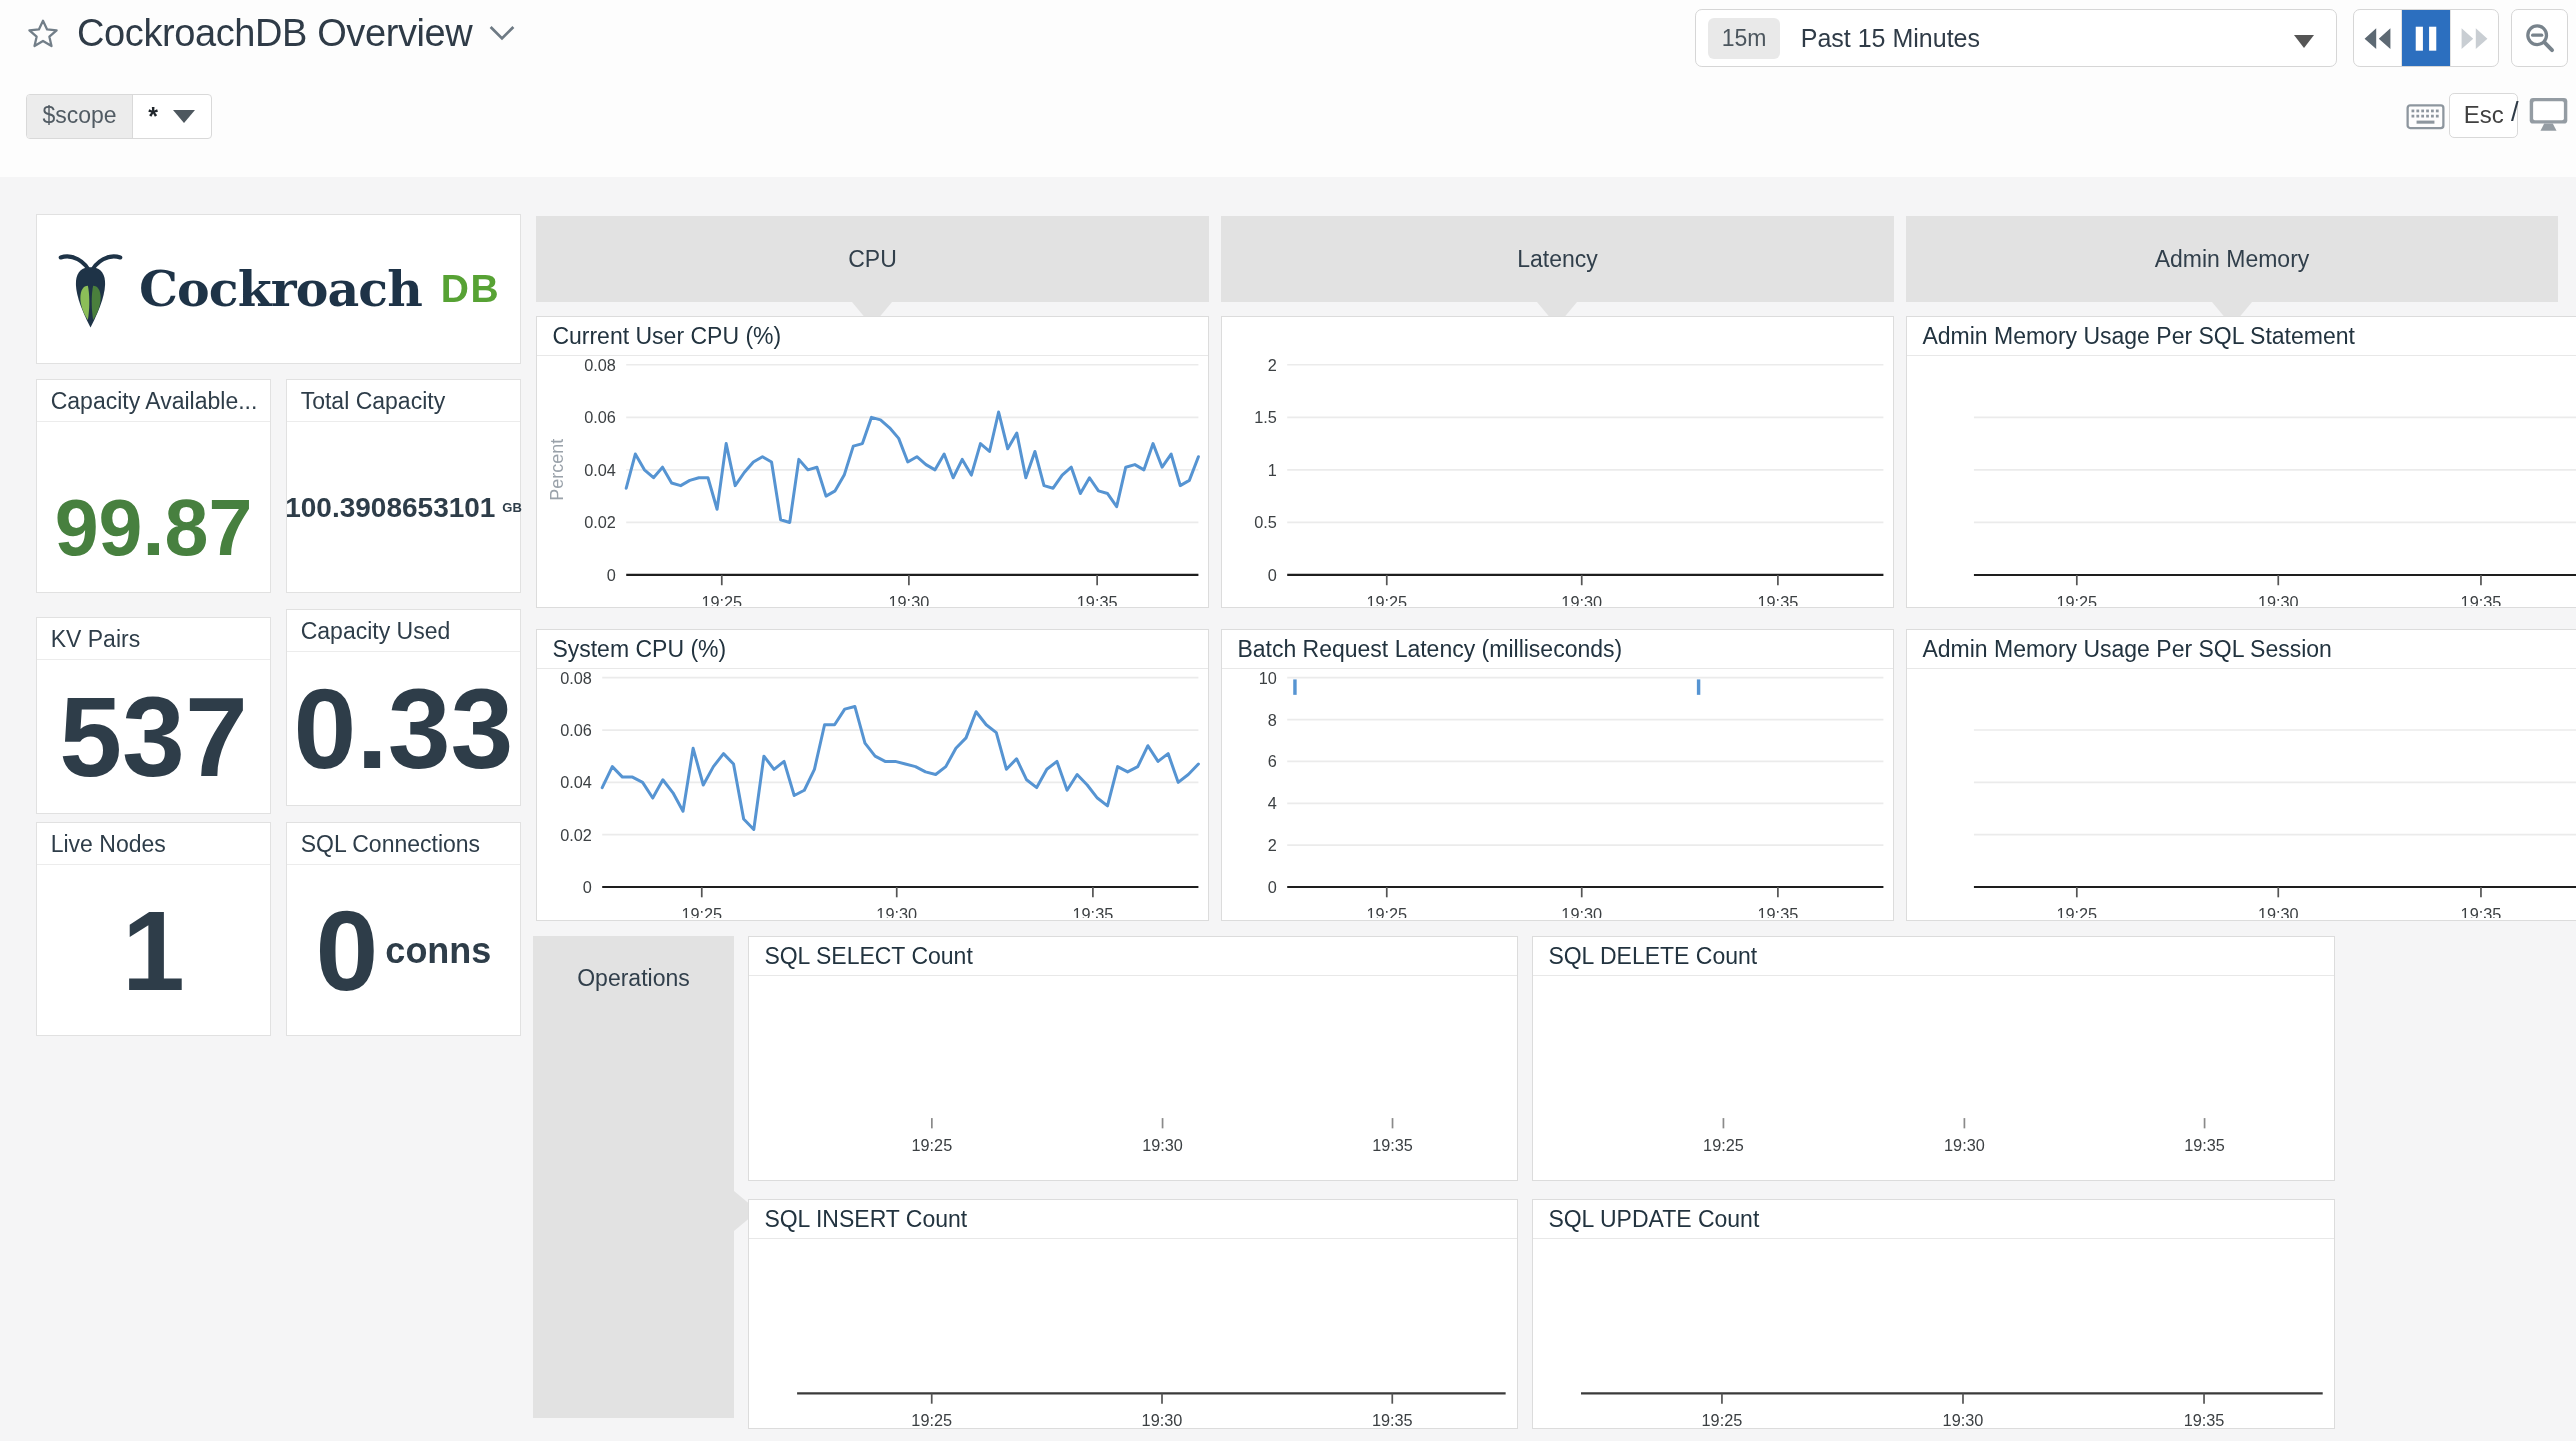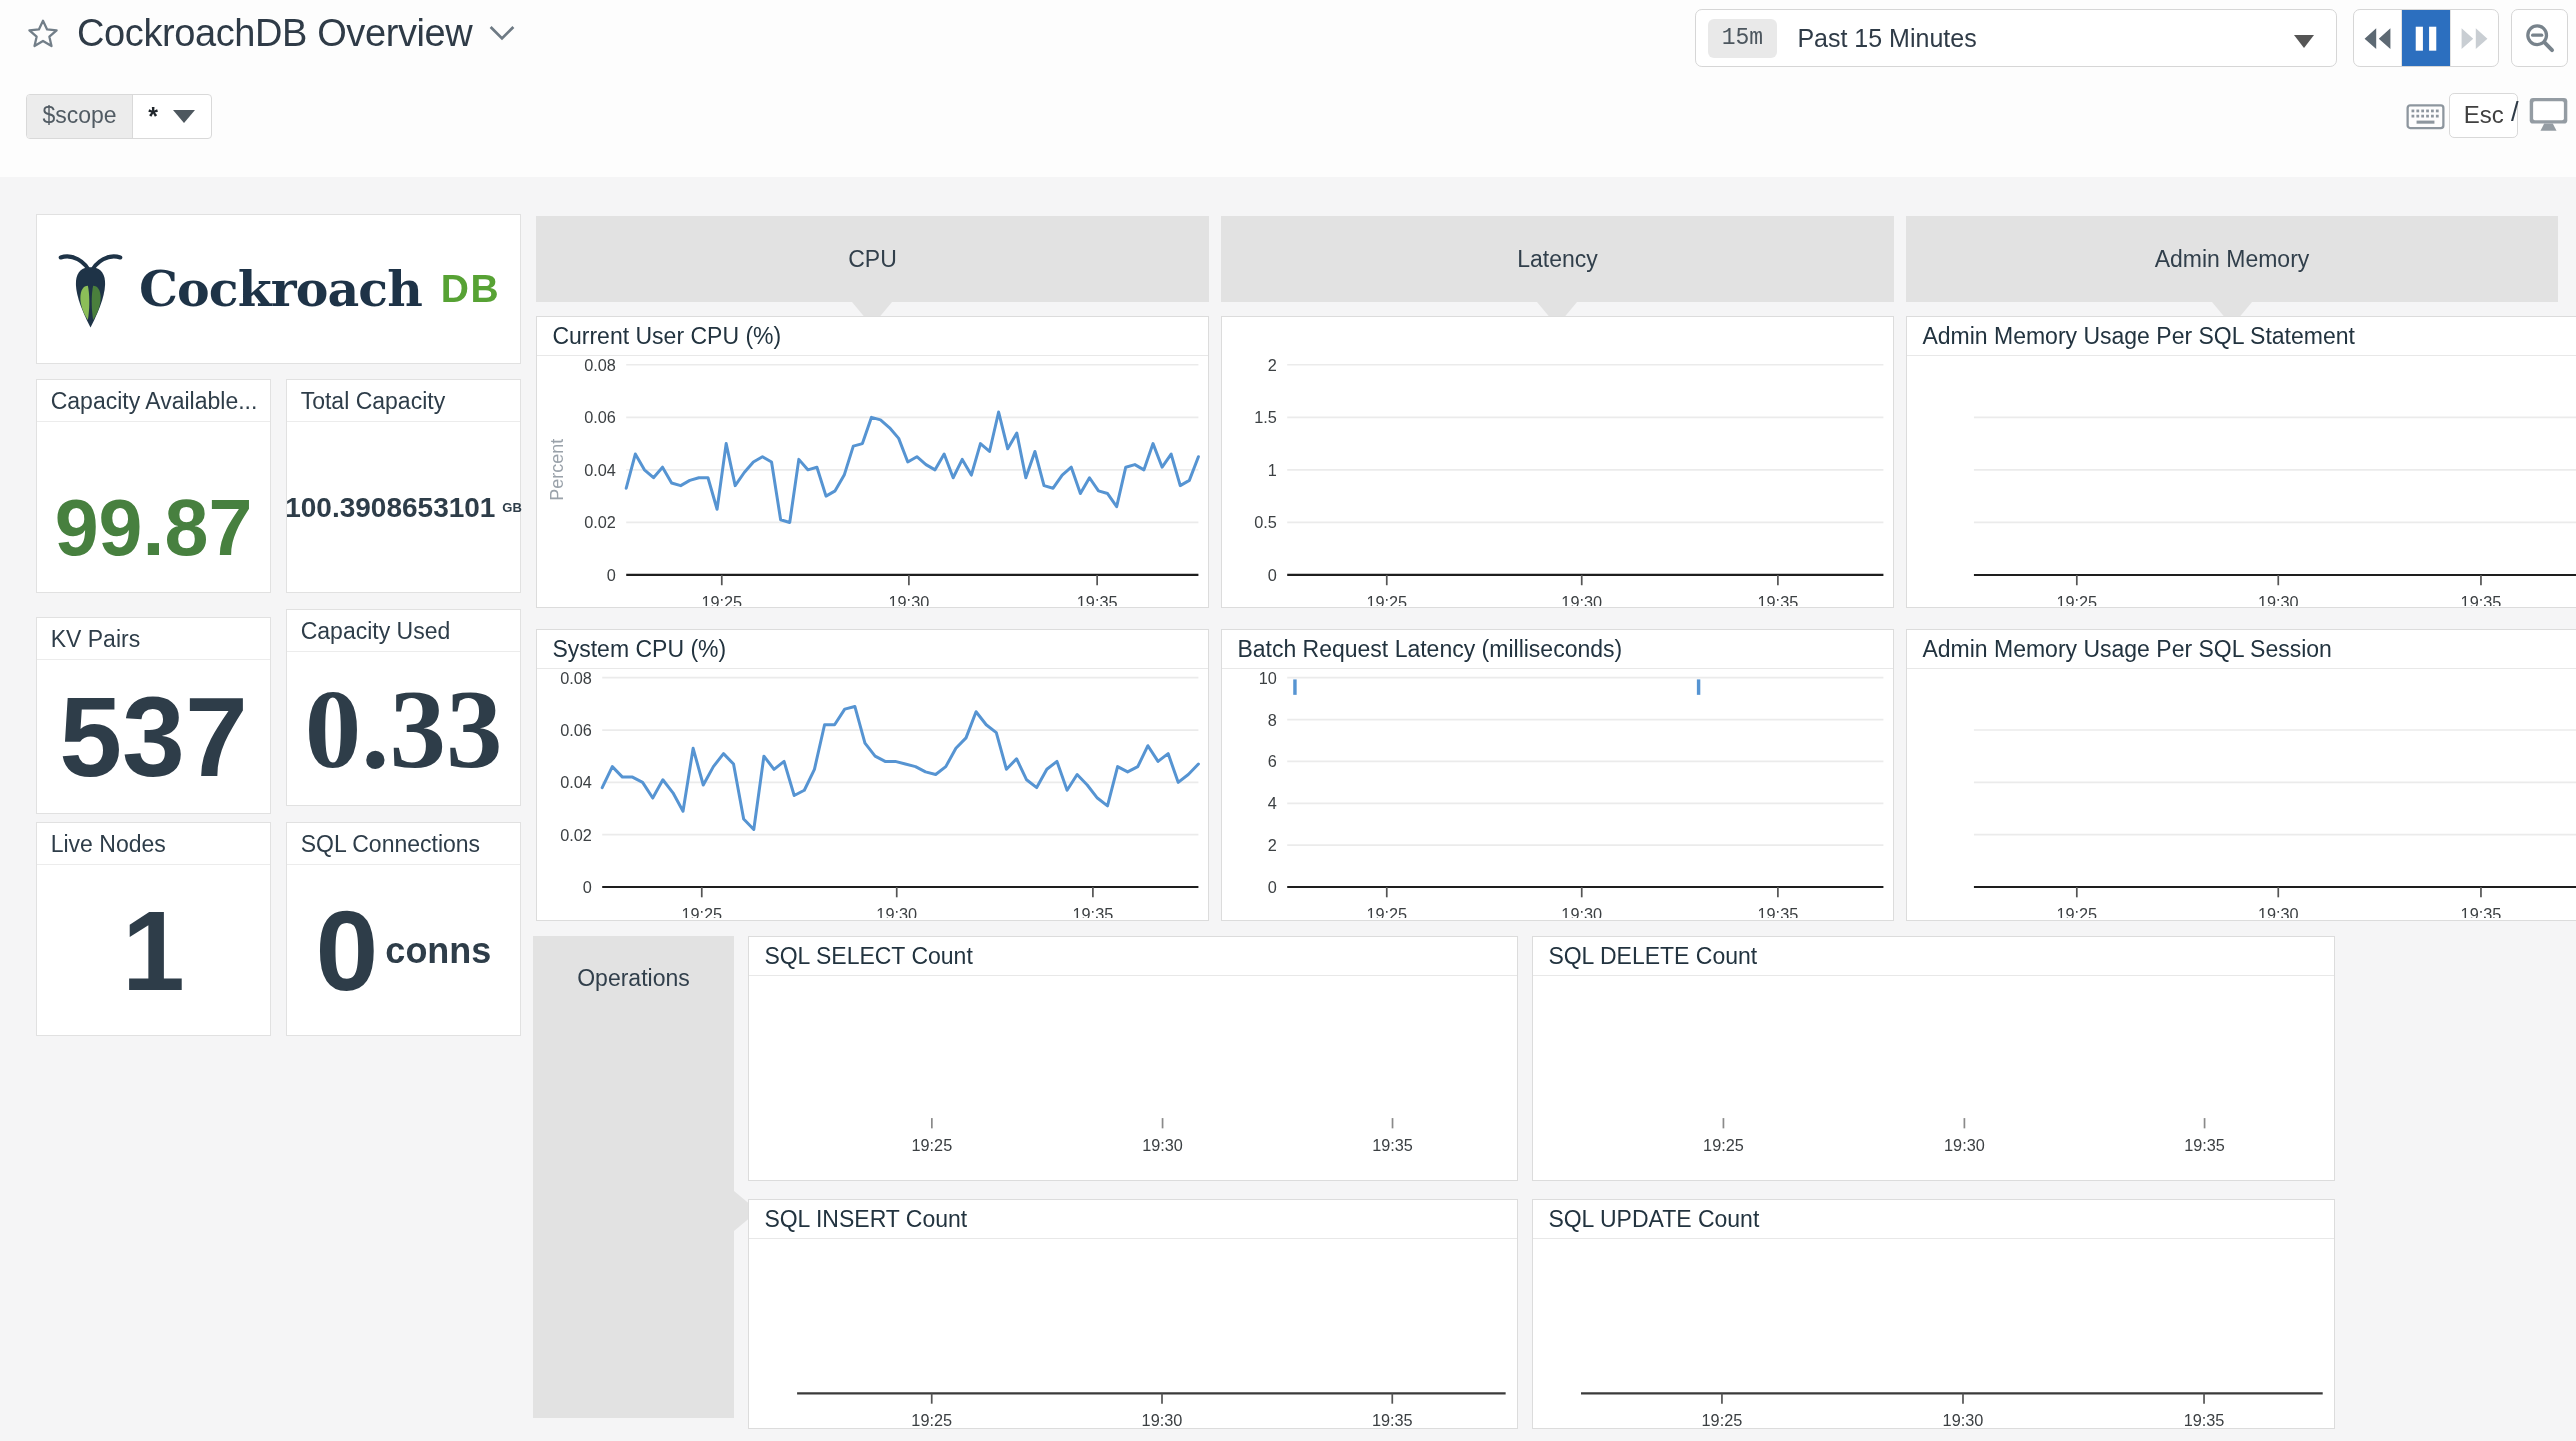--- a/index.html
+++ b/index.html
@@ -3,21 +3,21 @@
 <meta charset="utf-8">
 <style>
   html,body{margin:0;padding:0;}
   body{font-family:"Liberation Sans",sans-serif;background:#f5f5f6;}
   .page{position:relative;width:2576px;height:1441px;overflow:hidden;background:#f5f5f6;}
   .topbar{position:absolute;left:0;top:0;width:2576px;height:177px;background:#fdfdfd;}
   .title-row{position:absolute;left:26px;top:12px;display:flex;align-items:center;gap:17px;}
   .page-title{font-size:38px;font-weight:500;color:#2f3b47;letter-spacing:-0.4px;}
   
   .time-dropdown{position:absolute;left:1695px;top:9.4px;width:642px;height:58px;background:#fff;border:1.7px solid #d6d6d6;border-radius:6.9px;box-sizing:border-box;display:flex;align-items:center;}
-  .badge-15m{margin-left:12px;background:#e9e9e9;border-radius:6px;padding:6.9px 13.7px;font-size:23px;color:#4c565e;font-family:Liberation Mono, monospace;}
+  .badge-15m{margin-left:12px;background:#e9e9e9;border-radius:6px;padding:6.9px 13.7px;font-size:23px;color:#4c565e;}
   .time-label{margin-left:20.6px;font-size:25px;color:#2f3b47;}
   .dd-caret{position:absolute;right:22px;top:25px;width:0;height:0;border-left:10.3px solid transparent;border-right:10.3px solid transparent;border-top:13px solid #555;}
   .media-group{position:absolute;left:2353px;top:9.4px;width:146px;height:58px;background:#fff;border:1.7px solid #d6d6d6;border-radius:6.9px;box-sizing:border-box;display:flex;overflow:hidden;}
   .media-btn{flex:1;display:flex;align-items:center;justify-content:center;border-right:1.7px solid #e2e2e2;cursor:pointer;}
   .media-btn:last-child{border-right:none;}
   .media-btn.active{background:#2c6fbf;}
   .zoomout-btn{position:absolute;left:2511px;top:9.4px;width:57px;height:58px;background:#fff;border:1.7px solid #d6d6d6;border-radius:6.9px;box-sizing:border-box;display:flex;align-items:center;justify-content:center;}
   
   .scope{position:absolute;left:26px;top:94px;height:45px;display:flex;border:1.7px solid #d9d9d9;border-radius:4px;overflow:hidden;background:#fff;box-sizing:border-box;}
   .scope-label{background:#ececec;padding:0 15.4px;line-height:41px;font-size:23px;color:#515b63;border-right:1.7px solid #d9d9d9;}
@@ -167,21 +167,21 @@
   </div>
   <div class="card" style="left:36px;top:609px;width:235px;height:197px;margin-top:8px;">
     <div class="card-head">KV Pairs</div>
     <div class="card-value-area">
         <span class="big-val" style="font-size:113px;">537</span>
       </div>
   </div>
   <div class="card" style="left:286px;top:609px;width:235px;height:197px;">
     <div class="card-head">Capacity Used</div>
     <div class="card-value-area">
-        <span class="big-val" style="font-size:113px;font-family:Liberation Serif, serif;">0.33</span>
+        <span class="big-val" style="font-size:113px;">0.33</span>
       </div>
   </div>
   <div class="card" style="left:36px;top:822px;width:235px;height:214px;">
     <div class="card-head">Live Nodes</div>
     <div class="card-value-area">
         <span class="big-val" style="font-size:113px;">1</span>
       </div>
   </div>
   <div class="card" style="left:286px;top:822px;width:235px;height:214px;">
     <div class="card-head">SQL Connections</div>

